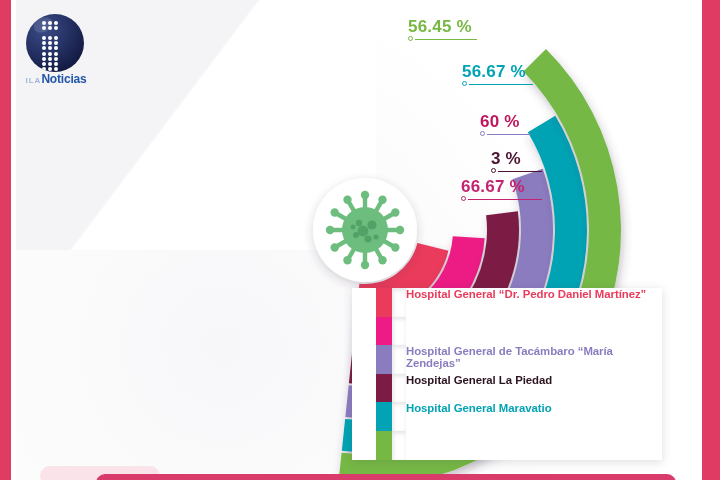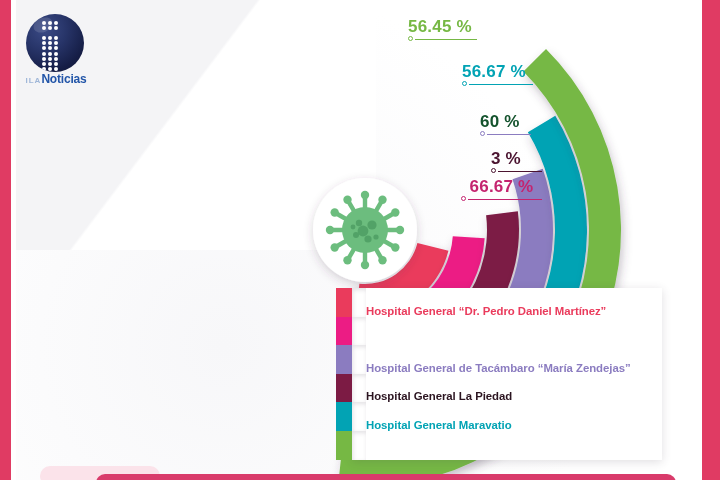--- a/index.html
+++ b/index.html
@@ -161,23 +161,24 @@
     top: 288px;
     width: 310px;
     height: 172px;
     background: #ffffff;
     box-shadow: 0 2px 9px rgba(60,50,70,0.16);
   }
   .legend-row {
     position: relative;
     height: 28.6px;
     display: flex;
-    align-items: flex-end;
+    align-items: flex-start;
     padding-left: 14px;
     box-sizing: border-box;
+    margin-left: 40px;
   }
   .legend-label {
     font-size: 11.4px;
     font-weight: bold;
     letter-spacing: -0.05px;
     font-family: "Liberation Sans", sans-serif;
   }
   .legend-chip {
     position: absolute;
     left: -16px;
@@ -324,32 +325,32 @@
     <span class="dot" id="cd0" style="color: rgb(118, 184, 68);"></span>
   </div>
 
   <div class="callout" style="left:462px; top:63px;">
     <span class="val" id="cv1" style="color: rgb(2, 163, 180);">56.67 %</span>
     <span class="rule" id="cr1" style="background: rgb(2, 163, 180); width: 64px;"></span>
     <span class="dot" id="cd1" style="color: rgb(2, 163, 180);"></span>
   </div>
 
   <div class="callout" style="left:480px; top:113px;">
-    <span class="val" id="cv2" style="color: #14532d;">60 %</span>
+    <span class="val" id="cv2" style="color: #be185d;">60 %</span>
     <span class="rule" id="cr2" style="background: rgb(139, 124, 192); width: 44px;"></span>
     <span class="dot" id="cd2" style="color: rgb(139, 124, 192);"></span>
   </div>
 
   <div class="callout" style="left:491px; top:150px;">
     <span class="val" id="cv3" style="color: rgb(75, 20, 48);">3 %</span>
     <span class="rule" id="cr3" style="background: rgb(75, 20, 48); width: 44px;"></span>
     <span class="dot" id="cd3" style="color: rgb(75, 20, 48);"></span>
   </div>
 
-  <div class="callout" style="left:461px; top:178px;text-align:center;">
+  <div class="callout" style="left:461px; top:178px;">
     <span class="val" id="cv4" style="color: rgb(196, 36, 111);">66.67 %</span>
     <span class="rule" id="cr4" style="background: rgb(196, 36, 111); width: 74px;"></span>
     <span class="dot" id="cd4" style="color: rgb(196, 36, 111);"></span>
   </div>
 
 
   <div class="legend">
 
     <div class="legend-row">
       <span class="legend-chip" id="lc0" style="background: rgb(234, 59, 92);"></span>

